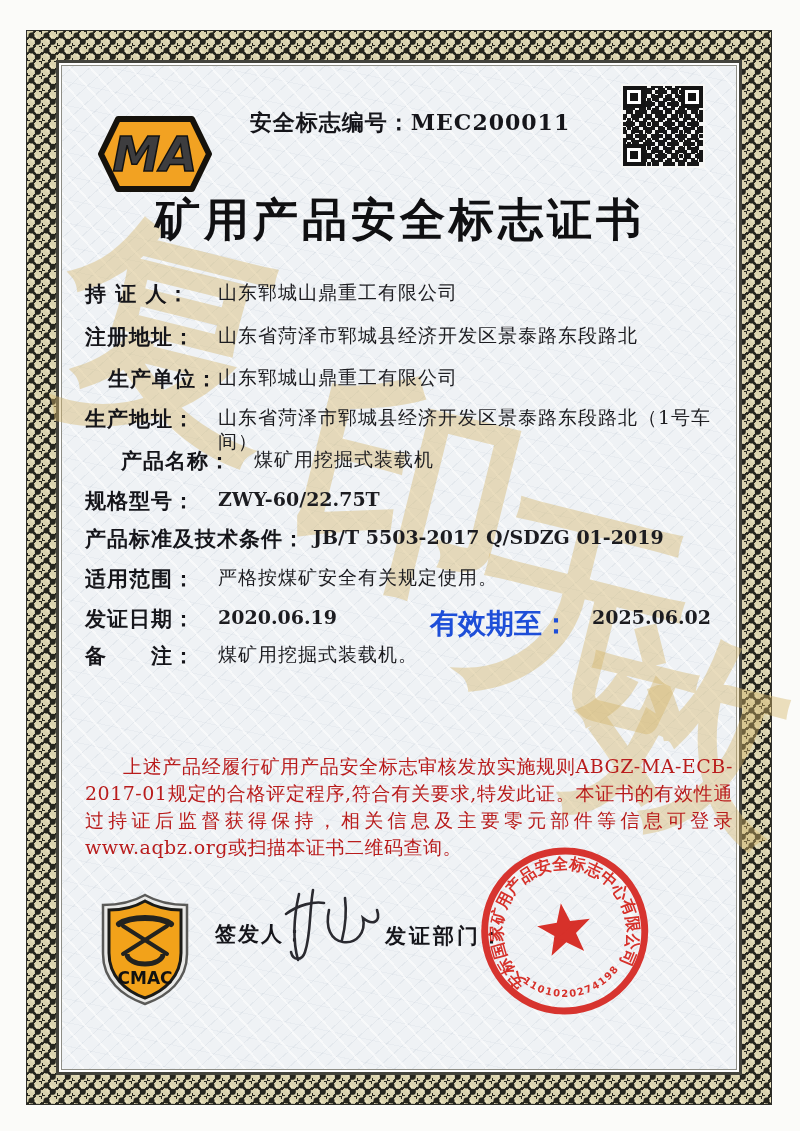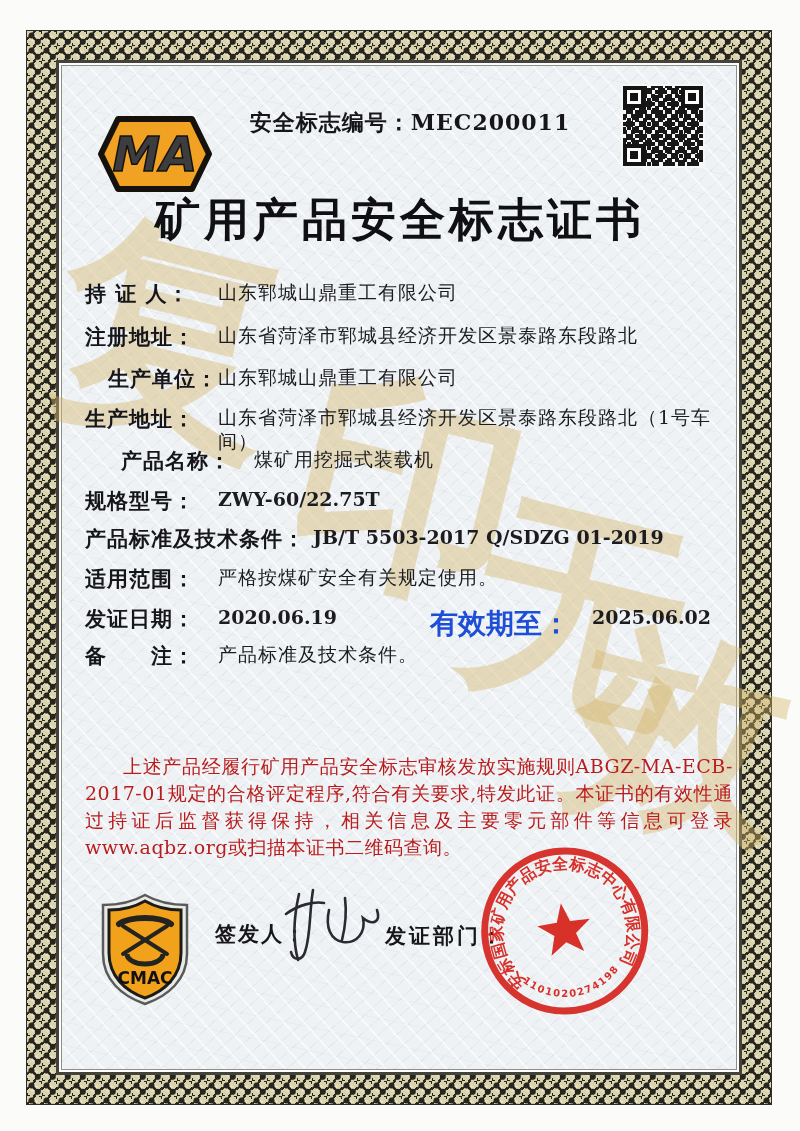--- a/index.html
+++ b/index.html
@@ -148,21 +148,21 @@
 
     <div class="row rdate">
       <span class="lbl">发证日期：</span>
       <span class="val num">2020.06.19</span>
       <span class="lbl2">有效期至：</span>
       <span class="val num">2025.06.02</span>
     </div>
 
     <div class="row rremark">
       <span class="lbl">备　　注：</span>
-      <span class="val">产品标准及技术条件。</span>
+      <span class="val">煤矿用挖掘式装载机。</span>
     </div>
 
     <div class="statement">上述产品经履行矿用产品安全标志审核发放实施规则ABGZ-MA-ECB-2017-01规定的合格评定程序,符合有关要求,特发此证。本证书的有效性通过持证后监督获得保持，相关信息及主要零元部件等信息可登录www.aqbz.org或扫描本证书二维码查询。</div>
 
     <div class="cmac">
       <svg width="92" height="116" viewBox="0 0 92 116">
         <path d="M46,3 C60,11 76,13 88,13 L88,62 C88,88 69,104 46,112 C23,104 4,88 4,62 L4,13 C16,13 32,11 46,3 Z" fill="#e9e9e7" stroke="#5a5a58" stroke-width="2.5"></path>
         <path d="M46,9 C58,16 72,18 82,18 L82,61 C82,84 66,99 46,106 C26,99 10,84 10,61 L10,18 C20,18 34,16 46,9 Z" fill="#f2a21a" stroke="#1b1b18" stroke-width="3"></path>
         <g stroke="#23231f" stroke-width="4" stroke-linecap="round">
           <line x1="24" y1="34" x2="68" y2="62"></line>

